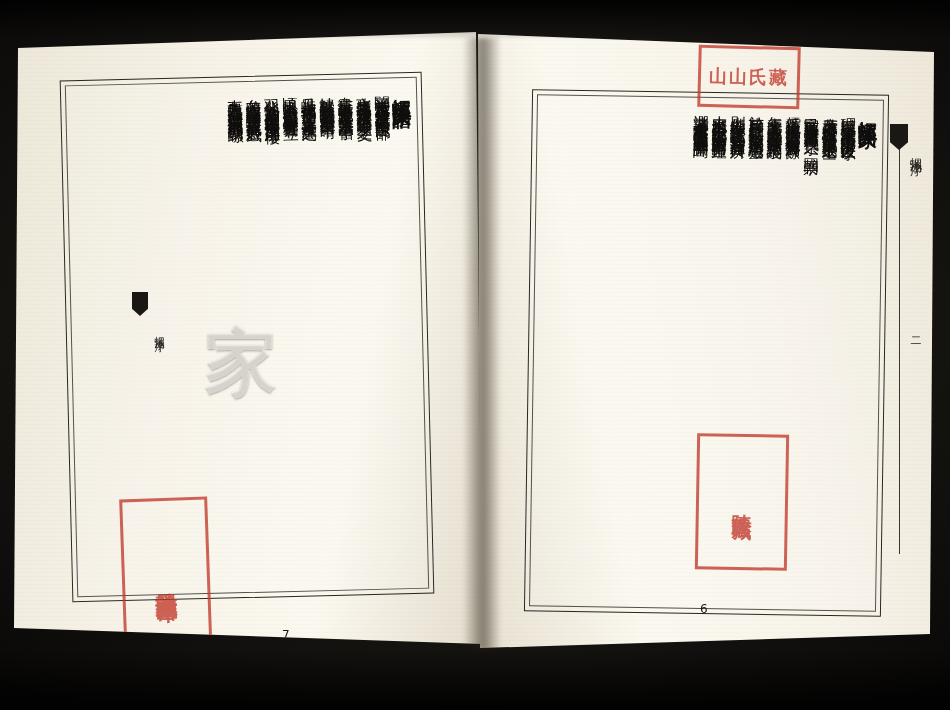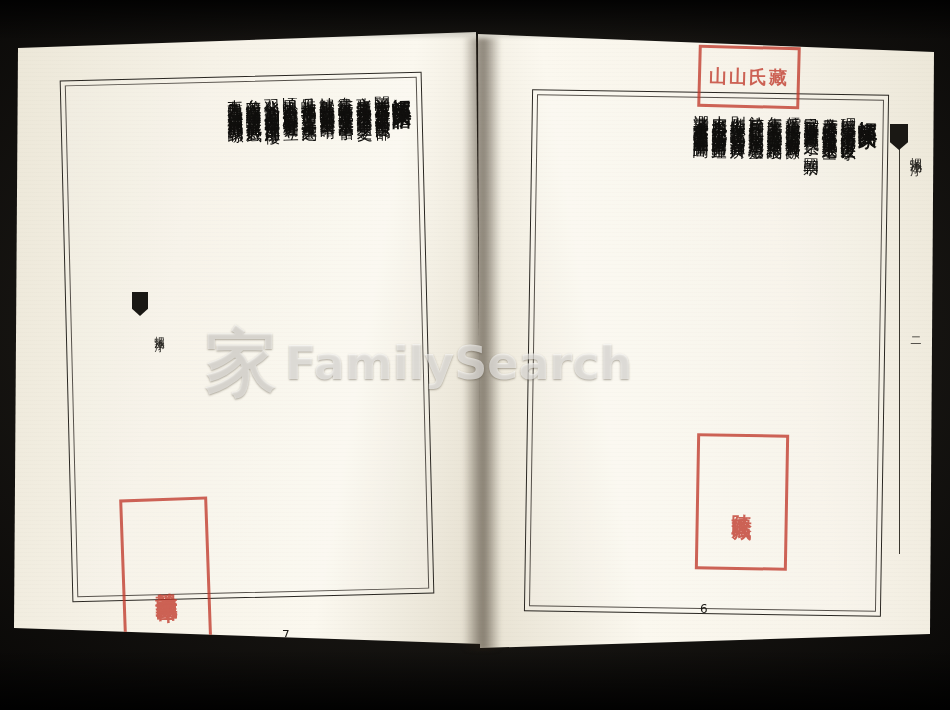--- a/index.html
+++ b/index.html
@@ -313,18 +313,17 @@
       <div class="seal seal-3" style="left:218px; top:406px;">
         <span>陳氏珍藏</span>
       </div>
     </div>
 
     <div class="gutter"></div>
   </div>
 
   <div class="watermark">
     <span class="wm-glyph">家</span>
-    <span class="wm-text">FamilySearch</span>
   </div>
 
   <div class="edge-shadow-top"></div>
   <div class="edge-shadow-bottom"></div>
 </div>
 
 </body></html>

